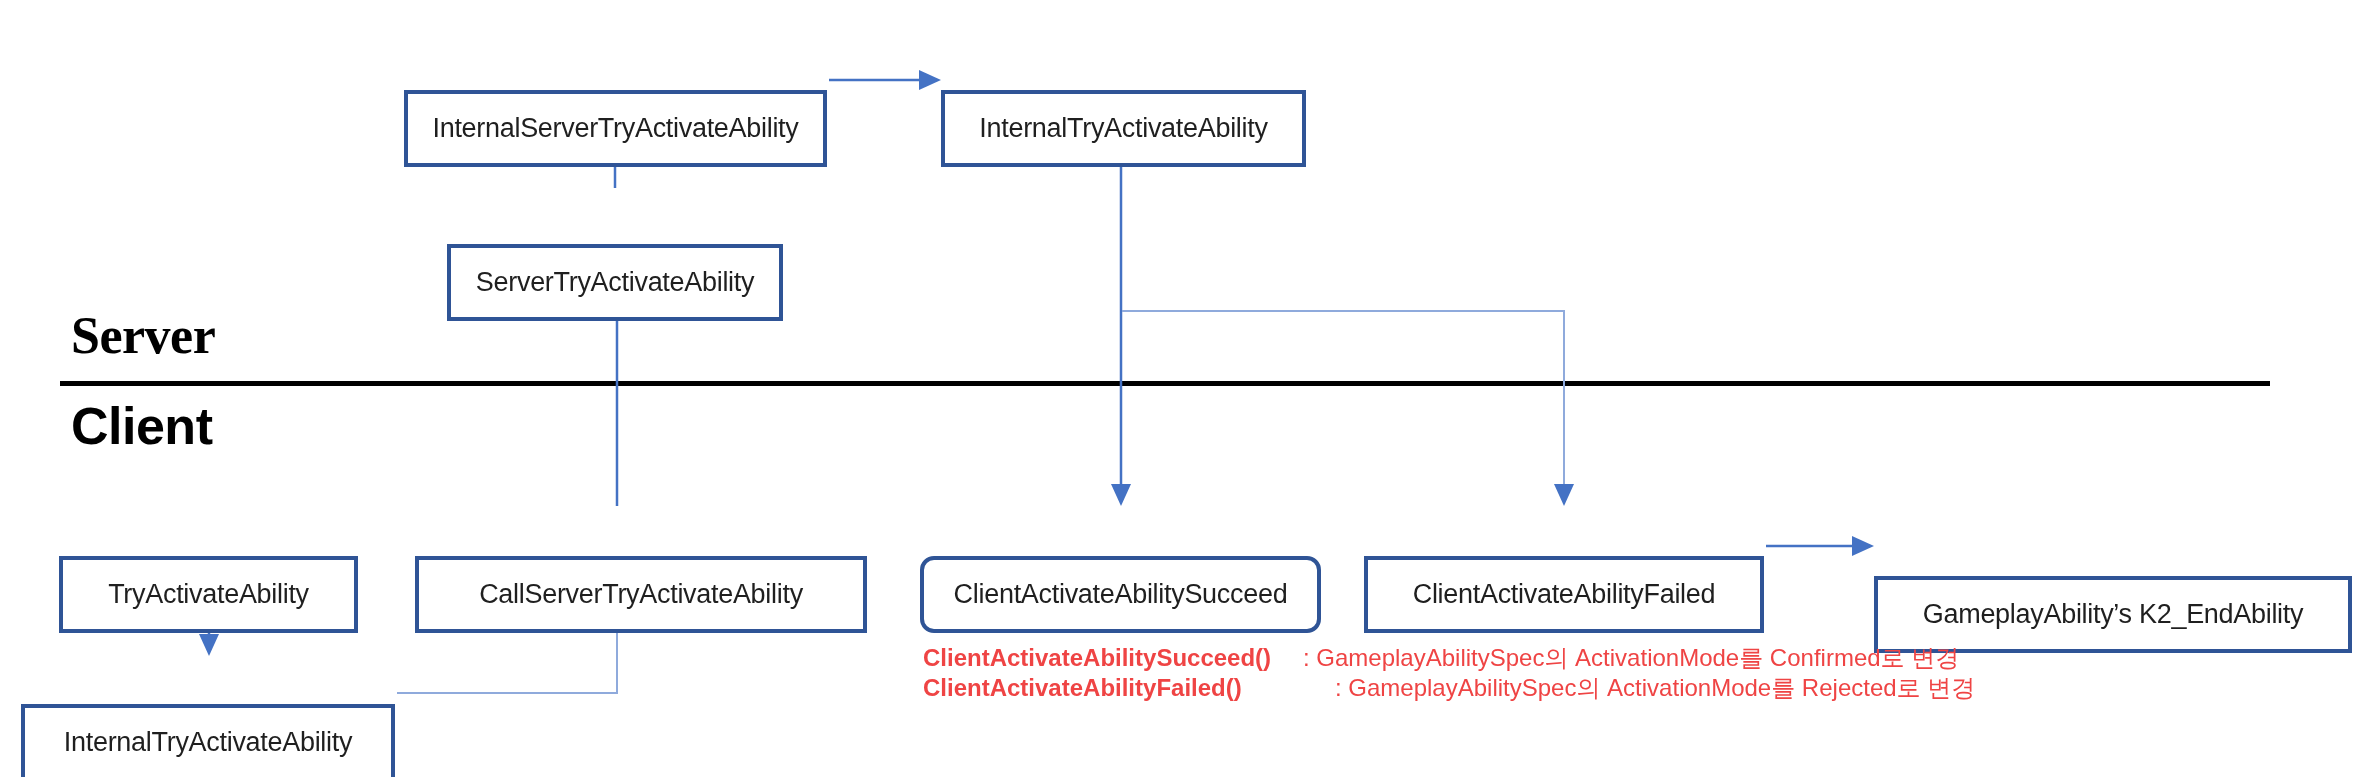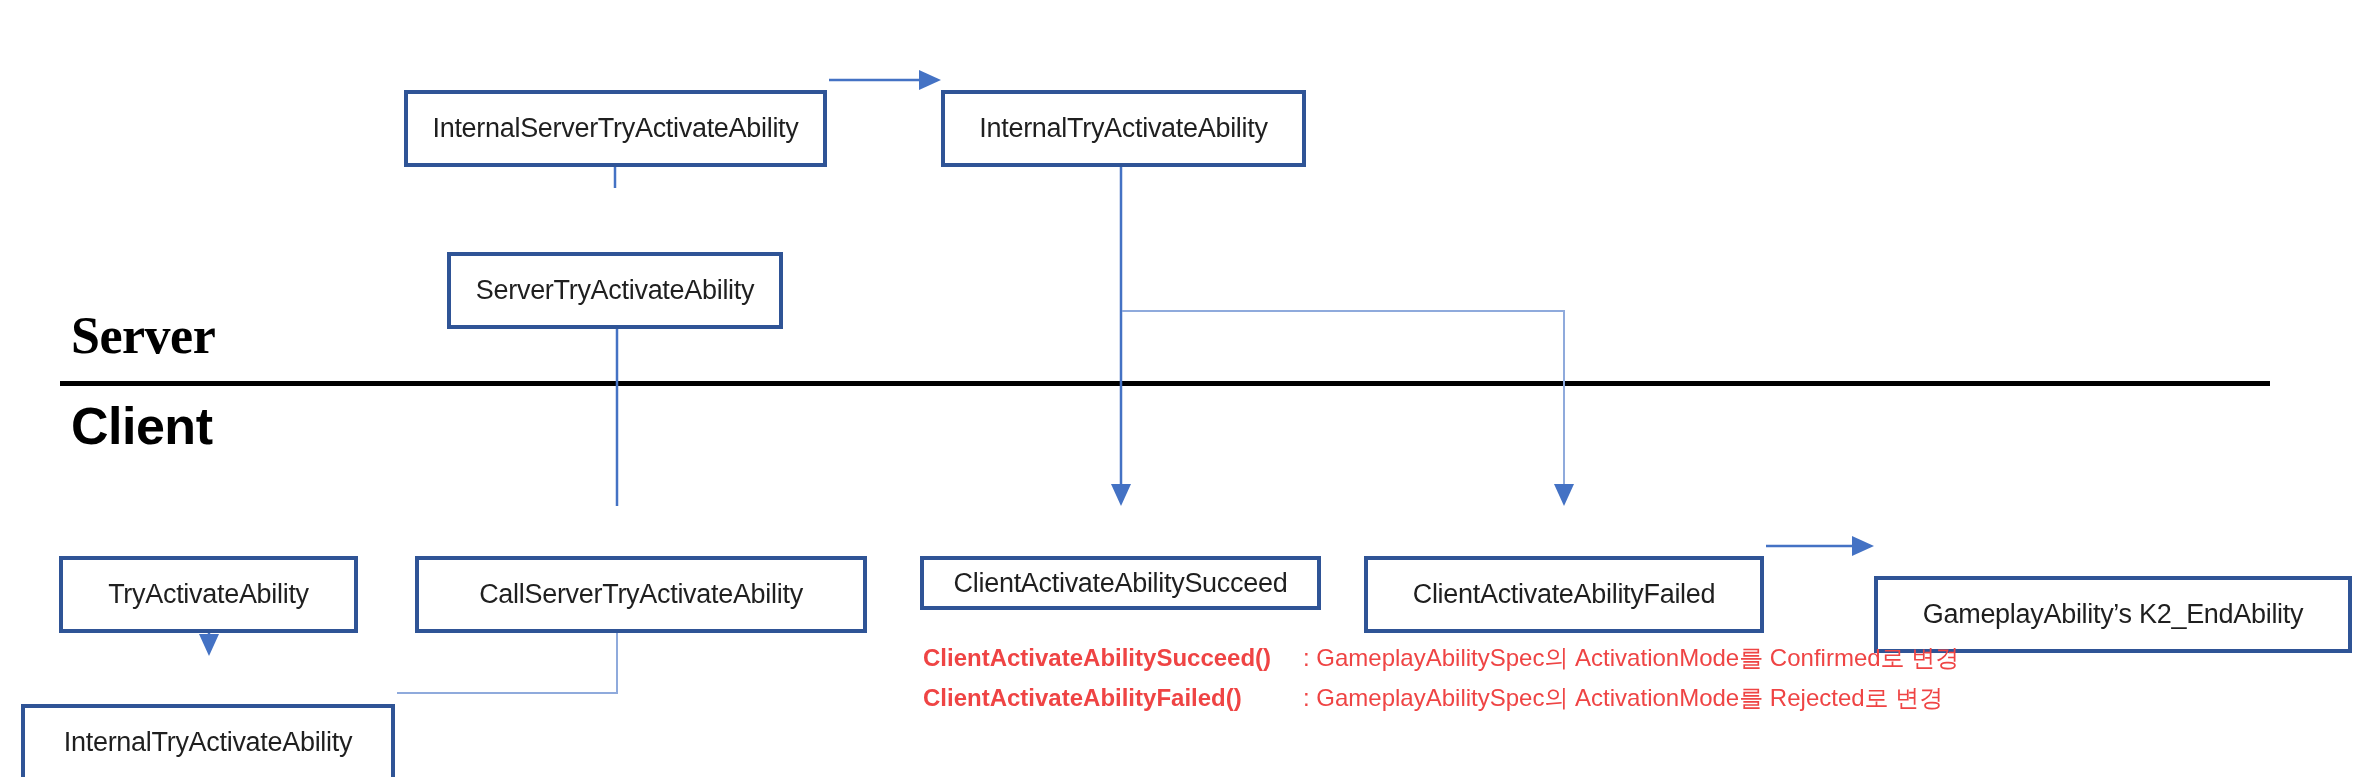--- a/index.html
+++ b/index.html
@@ -28,21 +28,21 @@
   }
   .divider{
     position:absolute;left:60px;top:381px;
     width:2210px;height:5px;background:#000000;
   }
   .annotations{
     position:absolute;left:923px;top:644px;
     font-size:24px;color:#ef4444;
   }
   .annotation-row{display:flex;line-height:27px;}
-  .annotation-row + .annotation-row{margin-top:13px;}
+  .annotation-row + .annotation-row{margin-top:3px;gap:32px;}
   .annotation-label{font-weight:bold;width:380px;flex:0 0 380px;white-space:nowrap;}
   .annotation-desc{white-space:nowrap;}
   svg .main-line{stroke:#4472C4;stroke-width:2.5;fill:none;}
   svg .light-line{stroke:#8FAADC;stroke-width:2;fill:none;}
   svg .head{fill:#4472C4;stroke:none;}
 </style>
 </head>
 <body>
 
 <div class="canvas">
@@ -79,33 +79,33 @@
   </svg>
 
   <div class="node" style="left:404px;top:42px;width:423px;height:77px;">
     <span>InternalServerTryActivateAbility</span>
   </div>
 
   <div class="node" style="left:941px;top:42px;width:365px;height:77px;">
     <span>InternalTryActivateAbility</span>
   </div>
 
-  <div class="node" style="left:447px;top:204px;width:336px;height:77px;">
+  <div class="node" style="left:447px;top:196px;width:336px;height:77px;">
     <span>ServerTryActivateAbility</span>
   </div>
 
   <div class="node" style="left:59px;top:508px;width:299px;height:77px;">
     <span>TryActivateAbility</span>
   </div>
 
   <div class="node" style="left:415px;top:508px;width:452px;height:77px;">
     <span>CallServerTryActivateAbility</span>
   </div>
 
-  <div class="node" style="left:920px;top:508px;width:401px;height:54px;">
+  <div class="node" style="left:920px;top:508px;width:401px;height:77px;border-radius:14px;">
     <span>ClientActivateAbilitySucceed</span>
   </div>
 
   <div class="node" style="left:1364px;top:508px;width:400px;height:77px;">
     <span>ClientActivateAbilityFailed</span>
   </div>
 
   <div class="node" style="left:1874px;top:528px;width:478px;height:77px;">
     <span>GameplayAbility’s K2_EndAbility</span>
   </div>

